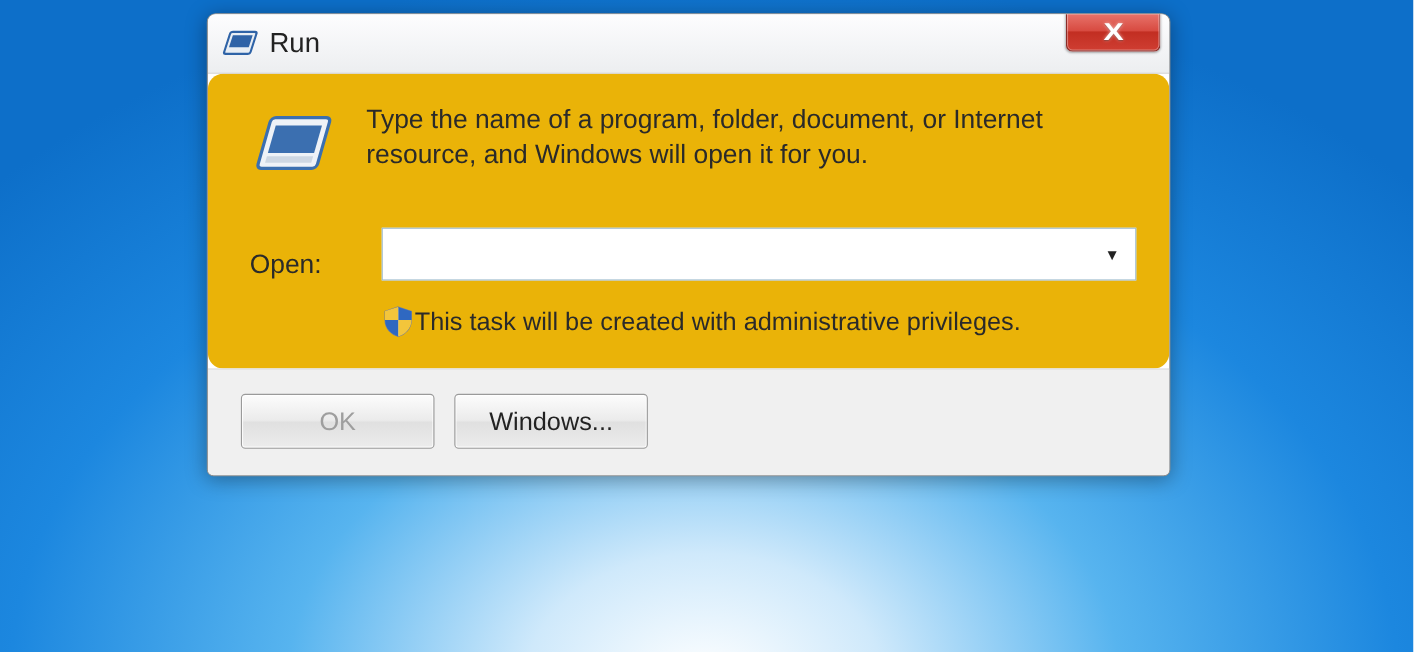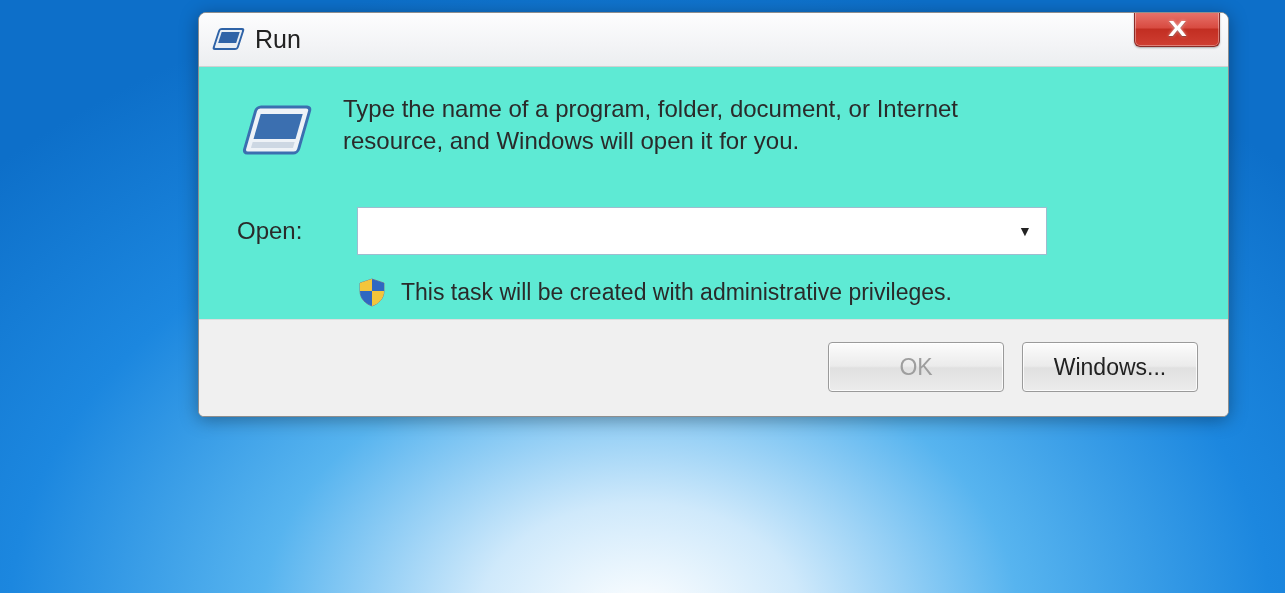--- a/index.html
+++ b/index.html
@@ -9,22 +9,22 @@
     overflow: hidden;
     font-family: "Segoe UI", Tahoma, sans-serif;
   }
   .desktop {
     width: 1285px; height: 593px;
     background: radial-gradient(ellipse 900px 650px at 640px 620px, #ffffff 0%, #cfe9fb 18%, #57b4ef 42%, #1c87df 70%, #0d6fc9 100%);
     position: relative;
   }
   .dialog {
     position: absolute;
-    left: 198px; top: 12px;
-    width: 1031px;
+    left: 188px; top: 12px;
+    width: 876px;
     border: 1px solid #8e8e8e;
     border-radius: 8px 8px 6px 6px;
     background: #ffffff;
     box-shadow: 0 3px 18px rgba(0,0,0,0.35);
     overflow: hidden;
   }
   .titlebar {
     height: 54px;
     background: linear-gradient(to bottom, #fdfdfe 0%, #f3f4f6 60%, #eceef0 100%);
     border-bottom: 1px solid #d0d0d0;
@@ -56,22 +56,23 @@
   }
   .close-x {
     font-size: 22px;
     font-weight: bold;
     color: #fff;
     text-shadow: 0 0 3px rgba(255,255,255,0.6), 0 1px 1px rgba(0,0,0,0.4);
     transform: scaleX(1.25);
     font-family: Arial, sans-serif;
   }
   .body {
-    padding: 26px 30px 2px 30px;
-    background: #5eead4;
+    padding: 26px 30px 18px 30px;
+    background: #eab308;
+    border-radius: 14px;
   }
   .desc-row {
     display: flex;
     align-items: flex-start;
     gap: 28px;
     margin-bottom: 40px;
   }
   .big-icon {
     width: 78px; height: 68px;
     flex-shrink: 0;
@@ -79,21 +80,21 @@
     margin-top: 6px;
   }
   .desc-text {
     font-size: 24px;
     color: #2a2a2a;
     line-height: 1.35;
     max-width: 640px;
   }
   .open-row {
     display: flex;
-    align-items: center;
+    align-items: flex-end;
     gap: 20px;
     margin-bottom: 22px;
   }
   .open-label {
     font-size: 24px;
     color: #2a2a2a;
     width: 100px;
     margin-left: 8px;
   }
   .combo {
@@ -117,38 +118,38 @@
   .combo .drop {
     width: 42px; height: 100%;
     display: flex; align-items: center; justify-content: center;
     cursor: pointer;
     font-size: 14px;
     color: #222;
   }
   .admin-row {
     display: flex;
     align-items: center;
-    gap: 14px;
+    gap: 0;
     margin-left: 128px;
     margin-bottom: 10px;
   }
   .shield {
     width: 30px; height: 30px;
     flex-shrink: 0;
   }
   .admin-text {
     font-size: 23px;
     color: #2a2a2a;
   }
   .footer {
     background: #f0f0f0;
     border-top: 1px solid #dedede;
     padding: 22px 30px 24px 30px;
     display: flex;
-    justify-content: flex-end;
+    justify-content: flex-start;
     gap: 18px;
   }
   .btn {
     min-width: 176px;
     height: 50px;
     font-size: 23px;
     border: 1px solid #9a9a9a;
     border-radius: 4px;
     background: linear-gradient(to bottom, #fcfcfc 0%, #ebebeb 48%, #e0e0e0 52%, #ececec 100%);
     box-shadow: inset 0 0 0 1px rgba(255,255,255,0.8);

